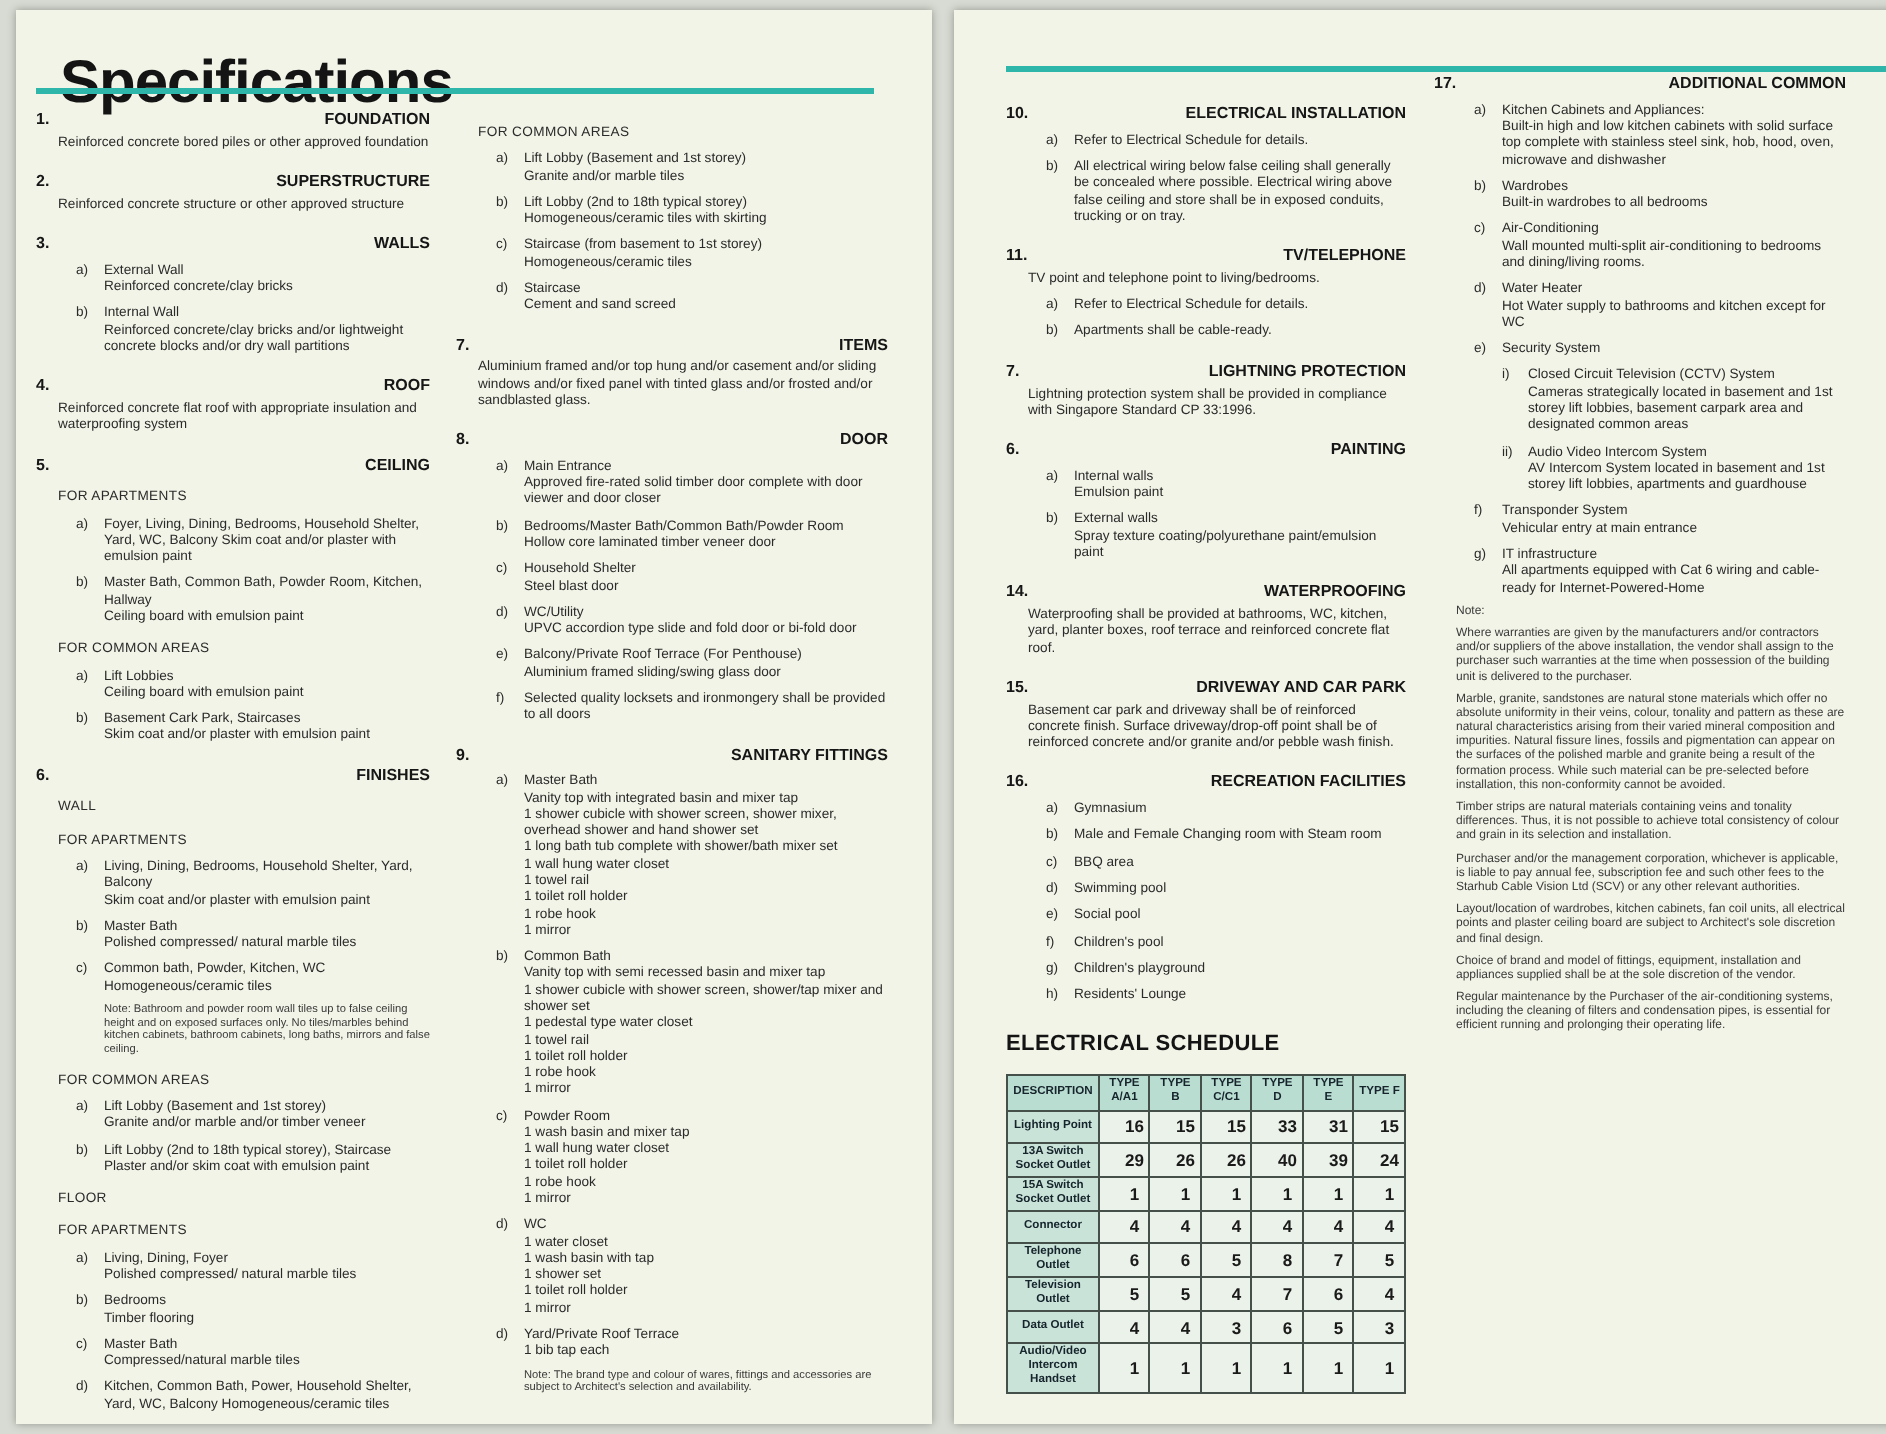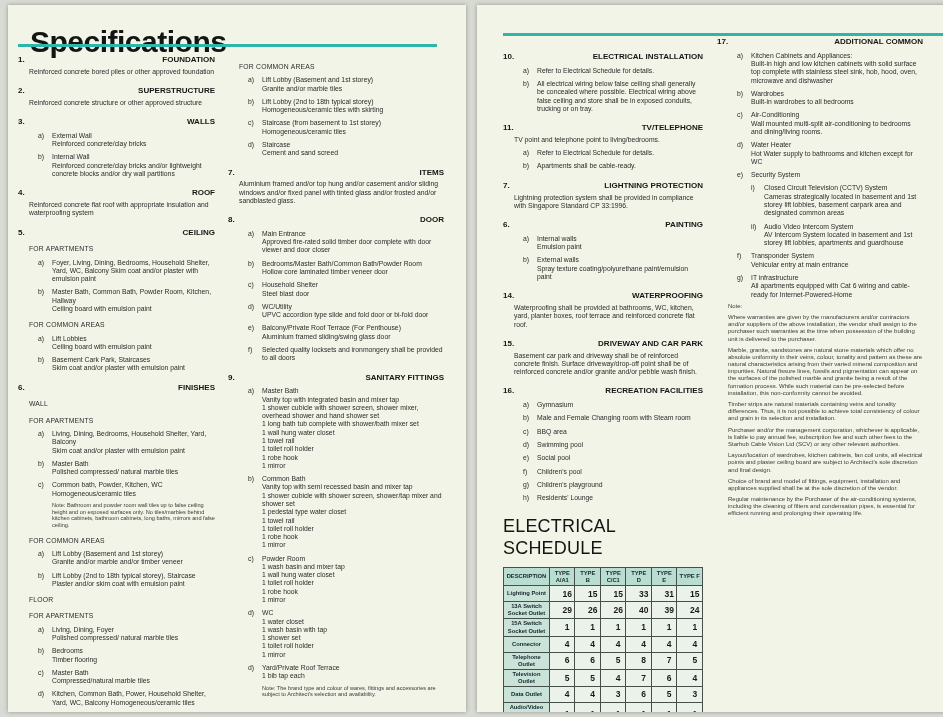--- a/index.html
+++ b/index.html
@@ -46,21 +46,21 @@
   .item { display:flex; margin-top:5px; }
   .item .lbl { margin-left:20px; width:14px; flex:none; }
   .item .txt { flex:1; }
   .item.sub .lbl { margin-left:34px; width:13px; }
 
   .note { margin-top:4px; padding-left:34px; font-size:5.6px; line-height:1.2; color:#3a3a3a; }
   .note p { margin:0 0 4px 0; }
   .note.flush { padding-left:11px; font-size:6px; }
 
   .sched { margin-top:14px; }
-  .sched-title { font-size:18px; font-weight:normal; color:#141414; letter-spacing:.2px; }
+  .sched-title { font-size:11px; font-weight:bold; color:#141414; letter-spacing:.2px; }
   .sched-table { border-collapse:collapse; margin-top:7px; }
   .sched-table th, .sched-table td {
     border:1px solid #45504b; text-align:center; vertical-align:middle; padding:1px 2px;
   }
   .sched-table th {
     background:var(--th-bg); font-size:5.8px; font-weight:bold; color:#16242c; height:15px;
   }
   .sched-table td.desc {
     background:var(--desc-bg); font-size:5.8px; font-weight:bold; color:#16242c;
     width:68px; height:13px;

